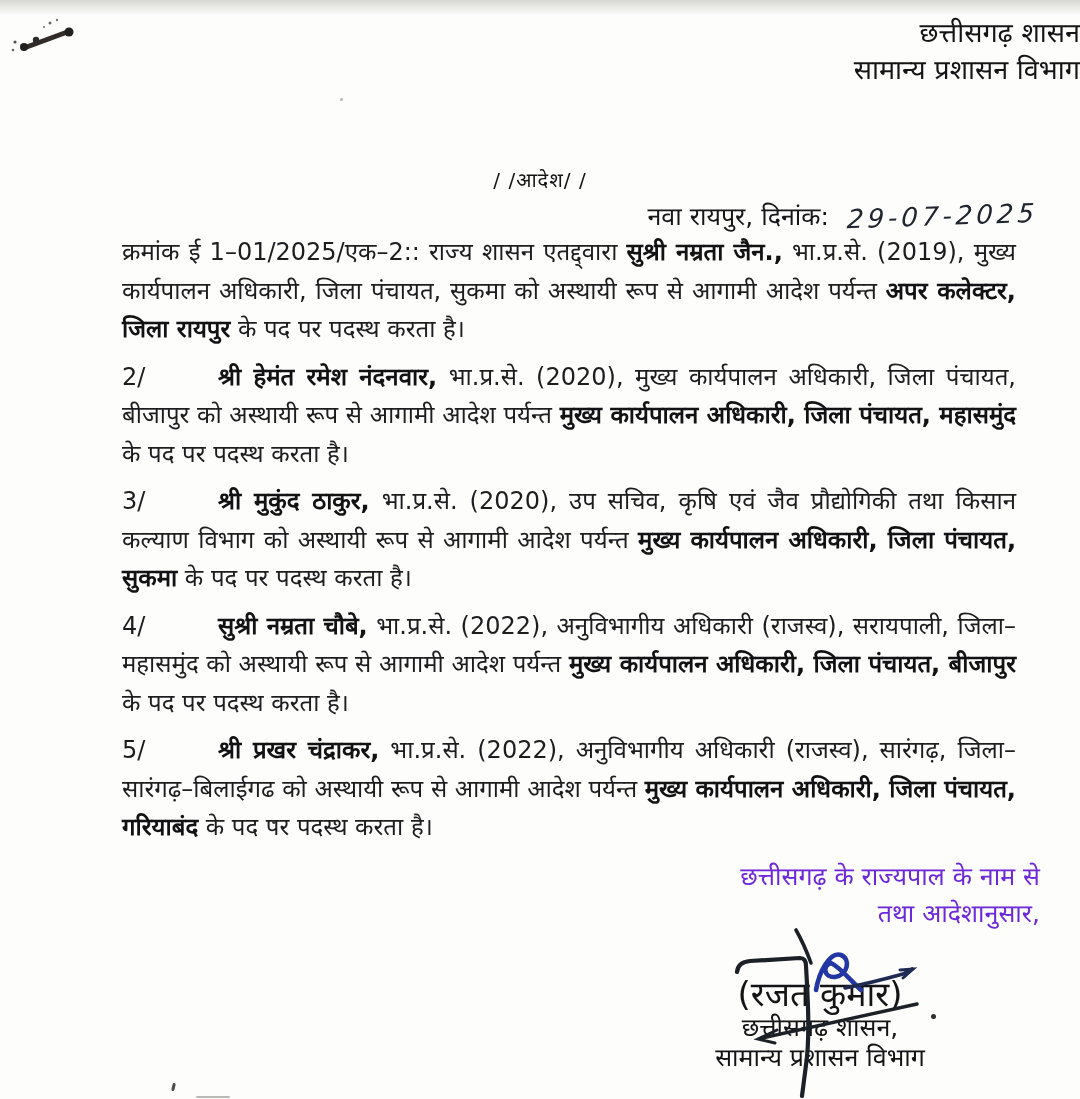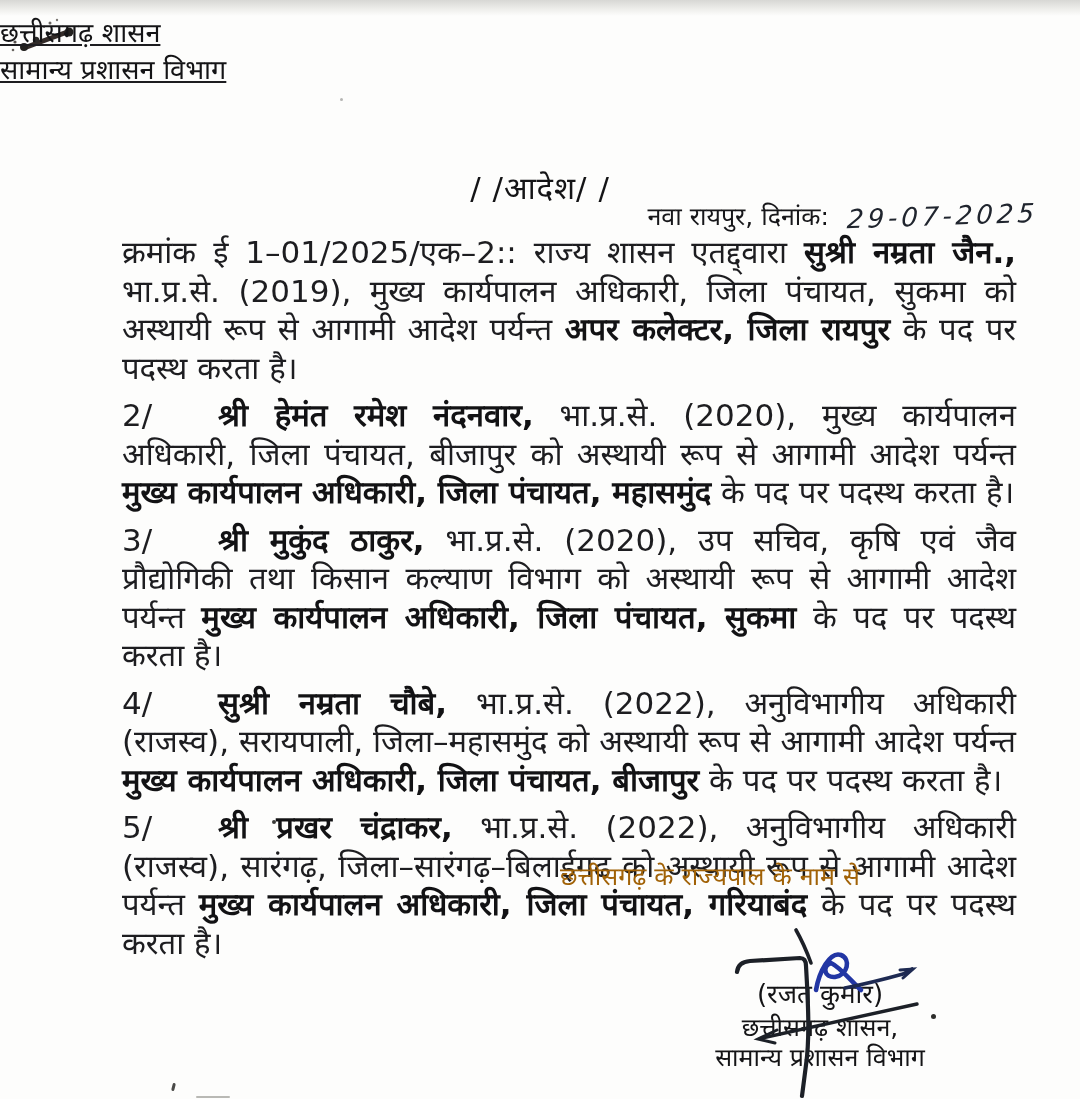--- a/index.html
+++ b/index.html
@@ -11,61 +11,61 @@
     overflow:hidden;
     font-family:"DejaVu Sans",sans-serif;
     color:#1d1d20;
   }
   .scan-top-band{
     position:absolute;top:0;left:0;right:0;height:16px;
     background:linear-gradient(#d7d7d4,#efefec 60%,#fdfdfc);
     pointer-events:none;
   }
   
-  .header{position:absolute;top:14px;left:0;width:100%;text-align:left;text-decoration:underline;}
+  .header{position:absolute;top:14px;left:0;width:100%;text-align:right;}
   .header .h-line{font-size:27px;line-height:37px;color:#141416;}
   .header .h-line.underlined{text-decoration:underline;text-underline-offset:5px;}
   
   .order-title{
     position:absolute;top:166px;left:0;width:100%;
-    text-align:center;font-size:31px;color:#141416;letter-spacing:1px;
+    text-align:center;font-size:20px;color:#141416;letter-spacing:1px;
   }
   .date-line{
     position:absolute;top:198px;right:42px;
     font-size:25px;color:#17171a;white-space:nowrap;
   }
   .hand-date{
     display:inline-block;
     font-size:26px;letter-spacing:4px;
     font-style:italic;
     transform:rotate(-2deg) skewX(-6deg);
     color:#20252e;
     margin-left:10px;
   }
   
   .body-text{
     position:absolute;top:233px;left:122px;width:894px;
-    font-size:31px;line-height:38.5px;
+    font-size:24px;line-height:38.5px;
     text-align:justify;
   }
   .para{margin:0 0 9px 0;}
   .para b{font-weight:700;color:#121214;}
   .num{display:inline-block;width:96px;font-weight:400;}
   .num:empty{display:none;}
   
   .sign-heading{
     position:absolute;top:858px;left:560px;width:480px;
-    text-align:left;font-size:25px;line-height:37px;color:#a16207;
+    text-align:right;font-size:25px;line-height:37px;color:#6d28d9;
   }
   .sign-name-block{
     position:absolute;top:980px;left:620px;width:400px;
     text-align:center;font-size:25px;line-height:29px;color:#141416;
   }
   .sign-name-block .s-line{margin-bottom:1px;}
-  .sign-name-block .s-name{font-size:26px;margin-bottom:4px;}
+  .sign-name-block .s-name{font-size:34px;margin-bottom:4px;}
   .sign-name-block .s-desig{margin-bottom:6px;}
   
   .overlay-svg{position:absolute;top:0;left:0;pointer-events:none;}
   .speck{position:absolute;border-radius:50%;background:#6f6f6c;}
 </style>
 </head>
 <body>
 
 <div class="page">
 
@@ -114,20 +114,21 @@
     </p>
 
     <p class="para">
       <span class="num">5/</span><span></span><b>श्री प्रखर चंद्राकर,</b><span> भा.प्र.से. (2022), अनुविभागीय अधिकारी (राजस्व), सारंगढ़, जिला–सारंगढ़–बिलाईगढ को अस्थायी रूप से आगामी आदेश पर्यन्त </span><b>मुख्य कार्यपालन अधिकारी, जिला पंचायत, गरियाबंद</b><span> के पद पर पदस्थ करता है।</span>
     </p>
 
   </div>
 
   <div class="sign-heading">
     <div>छत्तीसगढ़ के राज्यपाल के नाम से</div>
+    <div>तथा आदेशानुसार,</div>
   </div>
 
   <div class="sign-name-block">
     <div class="s-line s-name">(रजत कुमार)</div>
     <div class="s-line">छत्तीसगढ़ शासन,</div>
     <div class="s-line">सामान्य प्रशासन विभाग</div>
   </div>
 
   <svg class="overlay-svg" width="1080" height="1099" style="top:0;left:0;" viewBox="0 0 1080 1099">
 

